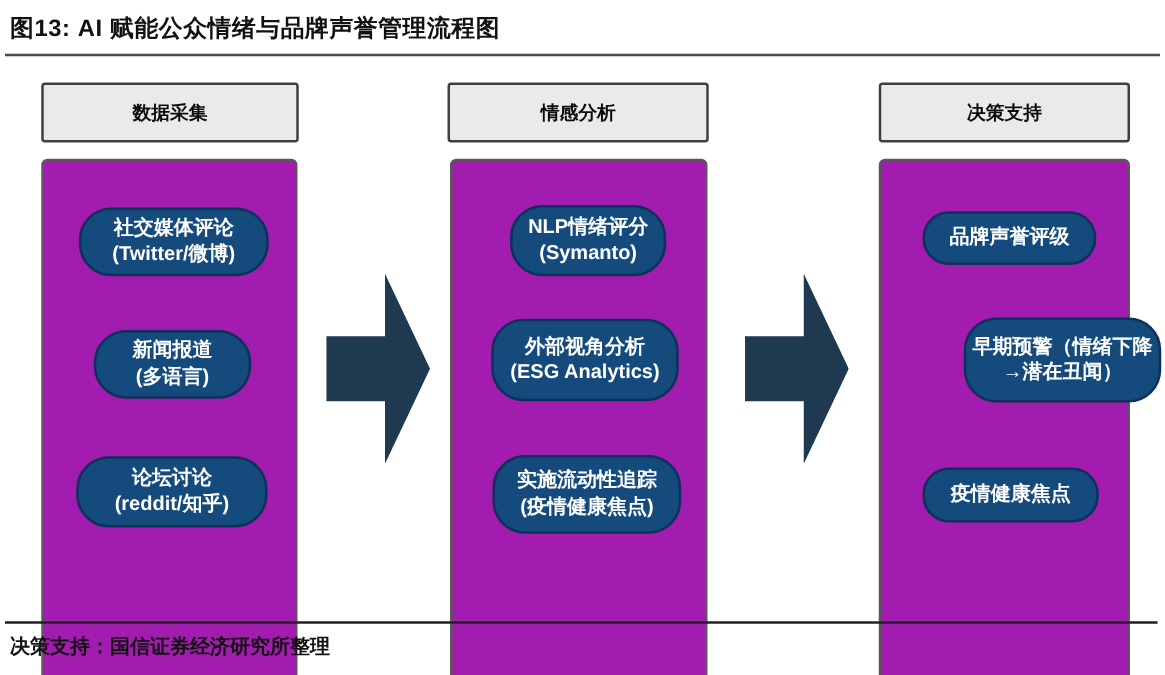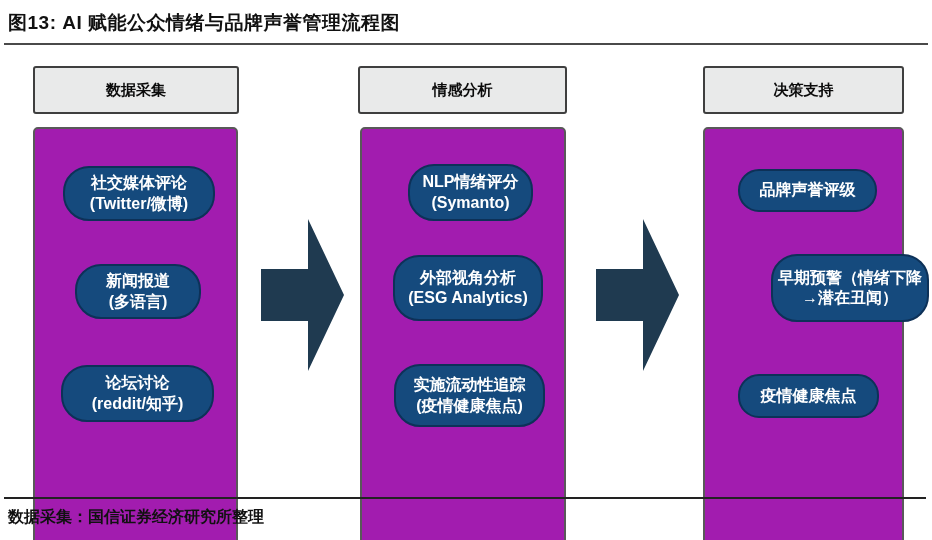--- a/index.html
+++ b/index.html
@@ -128,15 +128,15 @@
     <div class="pill p32">
       <span class="pl">早期预警（情绪下降</span>
       <span class="pl">→潜在丑闻）</span>
     </div>
     <div class="pill single p33">
       <span class="pl">疫情健康焦点</span>
     </div>
   </div>
 
   <div class="rule-bottom"></div>
-  <div class="source">数据采集：国信证券经济研究所整理</div>
+  <div class="source">决策支持：国信证券经济研究所整理</div>
 
 </div>
 
 </body></html>

